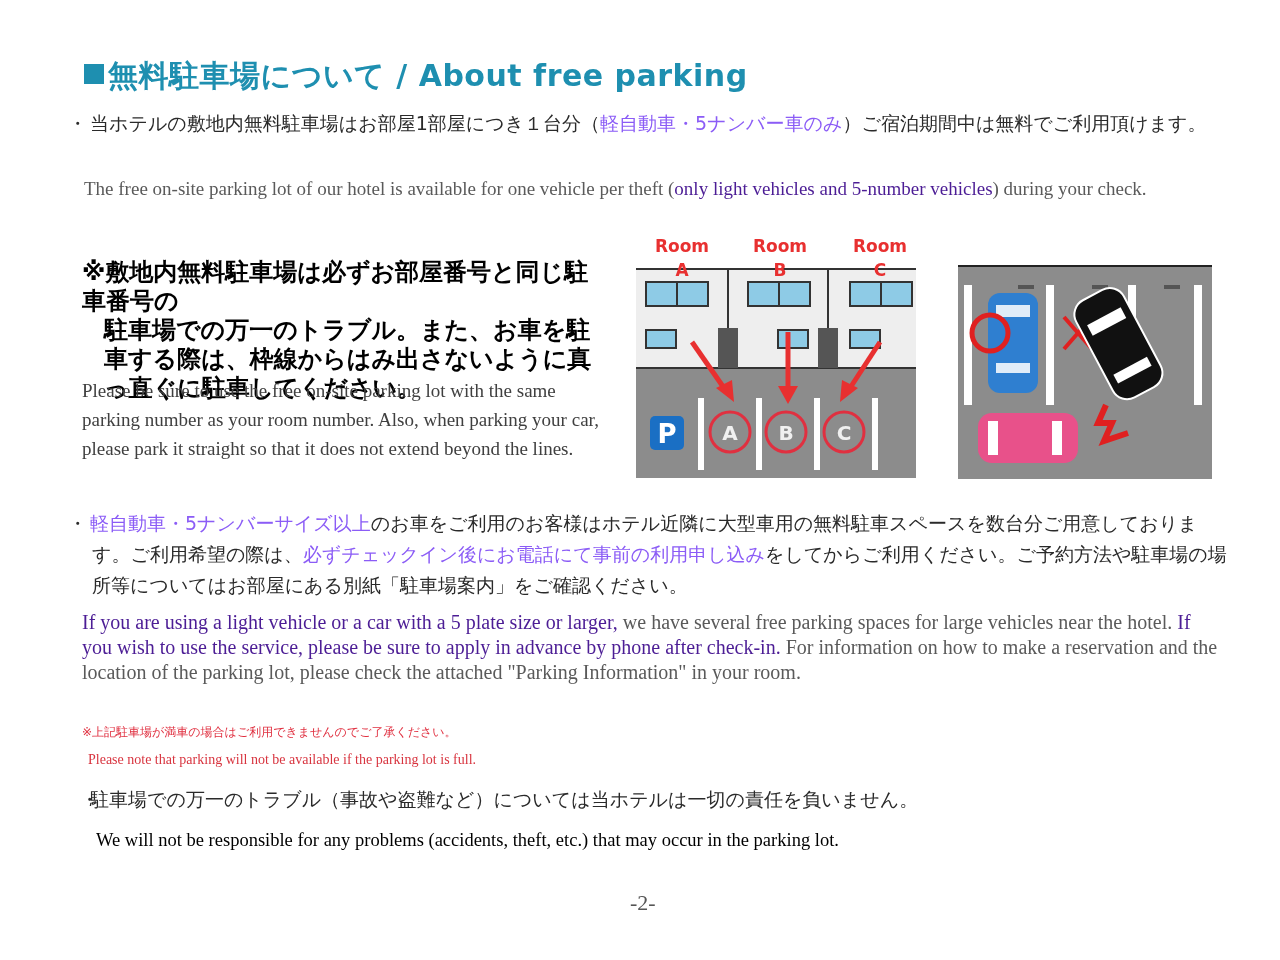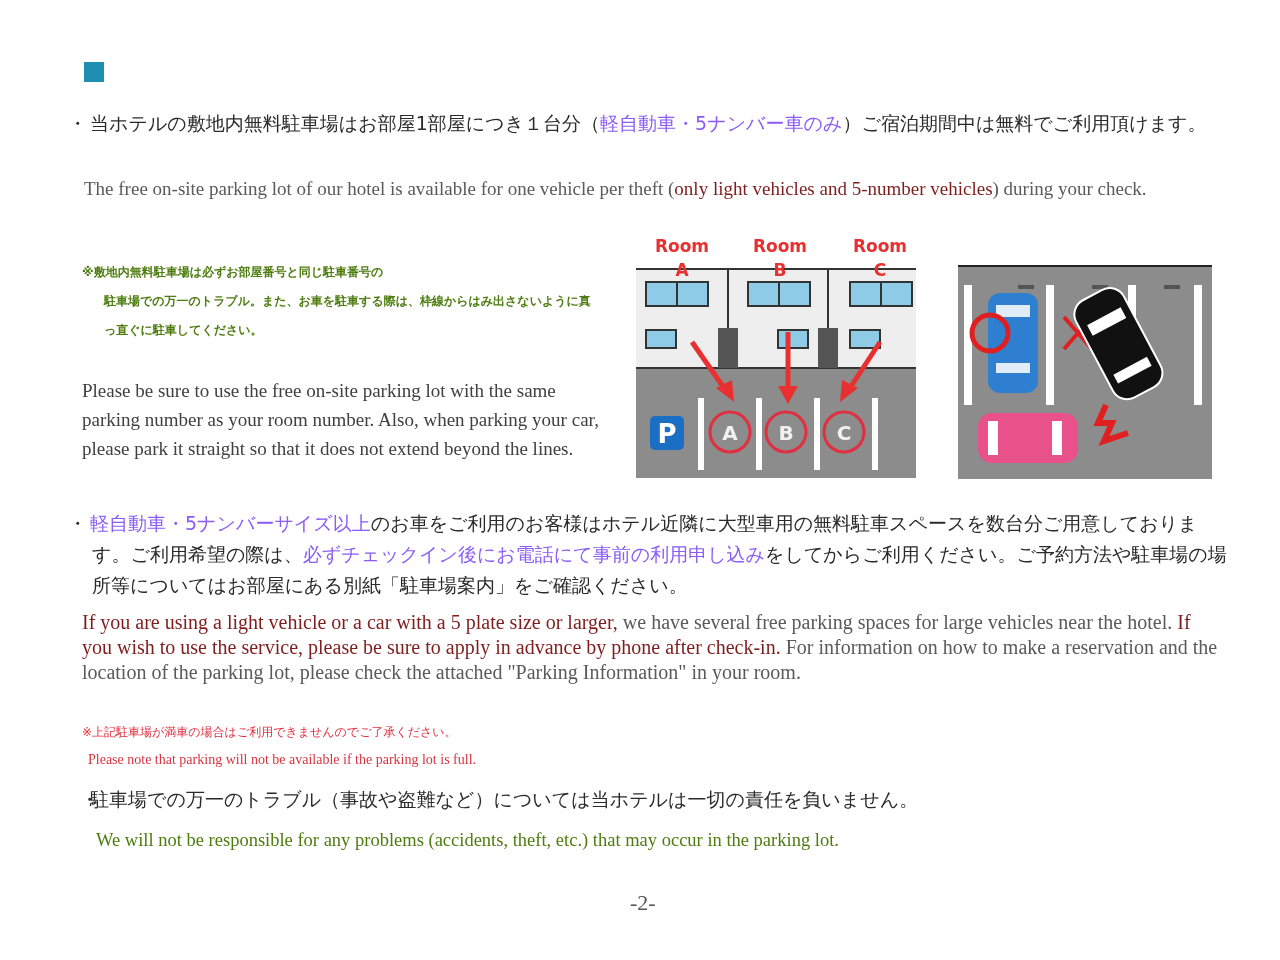--- a/index.html
+++ b/index.html
@@ -2,43 +2,43 @@
 <html><head>
 <meta charset="utf-8">
 <style>
   html, body { margin: 0; padding: 0; background: #ffffff; }
   body { width: 1280px; height: 960px; position: relative; overflow: hidden; font-family: "DejaVu Sans", sans-serif; color: #333; }
   .abs { position: absolute; }
   .title { left: 84px; top: 56px; font-size: 30px; font-weight: bold; color: #1e8fb0; letter-spacing: 0.5px; white-space: nowrap; }
   .title .sq { display: inline-block; width: 20px; height: 20px; background: #1e8fb0; margin-right: 4px; vertical-align: 2px; }
   .jp { font-family: "DejaVu Sans", sans-serif; font-size: 19px; color: #2a2a2a; line-height: 30px; }
   .en { font-family: "Liberation Serif", serif; font-size: 19px; color: #5a5a5a; line-height: 29px; }
-  .red { color: #7f1d1d; }
+  .red { color: #4c1d95; }
   .redj { color: #8b5cf6; }
   .p1j { left: 80px; top: 108px; width: 1140px; }
   .p1e { left: 84px; top: 174px; width: 1130px; }
-  .notej { left: 82px; top: 258px; width: 520px; font-size: 12px; font-weight: bold; line-height: 29px; color: #4d7c0f; }
+  .notej { left: 82px; top: 258px; width: 520px; font-size: 24px; font-weight: bold; line-height: 29px; color: #000000; }
   .notej .indent { padding-left: 22px; display: block; }
   .notee { left: 82px; top: 376px; width: 520px; font-family: "Liberation Serif", serif; font-size: 19px; line-height: 29px; color: #404040; }
   .p2j { left: 80px; top: 508px; width: 1140px; line-height: 31px; }
   .p2e { left: 82px; top: 610px; width: 1140px; line-height: 25px; font-size: 20px; }
   .n2j { left: 82px; top: 724px; font-size: 12px; font-weight: normal; color: #e03040; white-space: nowrap; }
   .n2e { left: 88px; top: 752px; font-family: "Liberation Serif", serif; font-size: 14px; color: #d8343f; white-space: nowrap; }
   .p3j { left: 80px; top: 784px; font-size: 19px; white-space: nowrap; }
-  .p3e { left: 96px; top: 830px; font-family: "Liberation Serif", serif; font-size: 18.5px; color: #4d7c0f; white-space: nowrap; }
+  .p3e { left: 96px; top: 830px; font-family: "Liberation Serif", serif; font-size: 18.5px; color: #000000; white-space: nowrap; }
   .pagenum { left: 630px; top: 890px; font-family: "Liberation Serif", serif; font-size: 22px; color: #555; }
   .bullet { display: inline-block; width: 10px; }
   .hang { padding-left: 12px; text-indent: -12px; }
   svg text { font-family: "DejaVu Sans", sans-serif; font-weight: bold; }
 </style>
 </head>
 <body>
 
 <div class="abs title">
-  <span class="sq"></span>
+  <span class="sq"></span><span>無料駐車場について / About free parking</span>
 </div>
 
 <div class="abs jp p1j hang">
   <span class="bullet">・</span><span>当ホテルの敷地内無料駐車場はお部屋1部屋につき１台分（</span><span class="redj">軽自動車・5ナンバー車のみ</span><span>）ご宿泊期間中は無料でご利用頂けます。</span>
 </div>
 
 <div class="abs en p1e">
   <span>The free on-site parking lot of our hotel is available for one vehicle per theft (</span><span class="red">only light vehicles and 5-number vehicles</span><span>) during your check.</span>
 </div>
 

